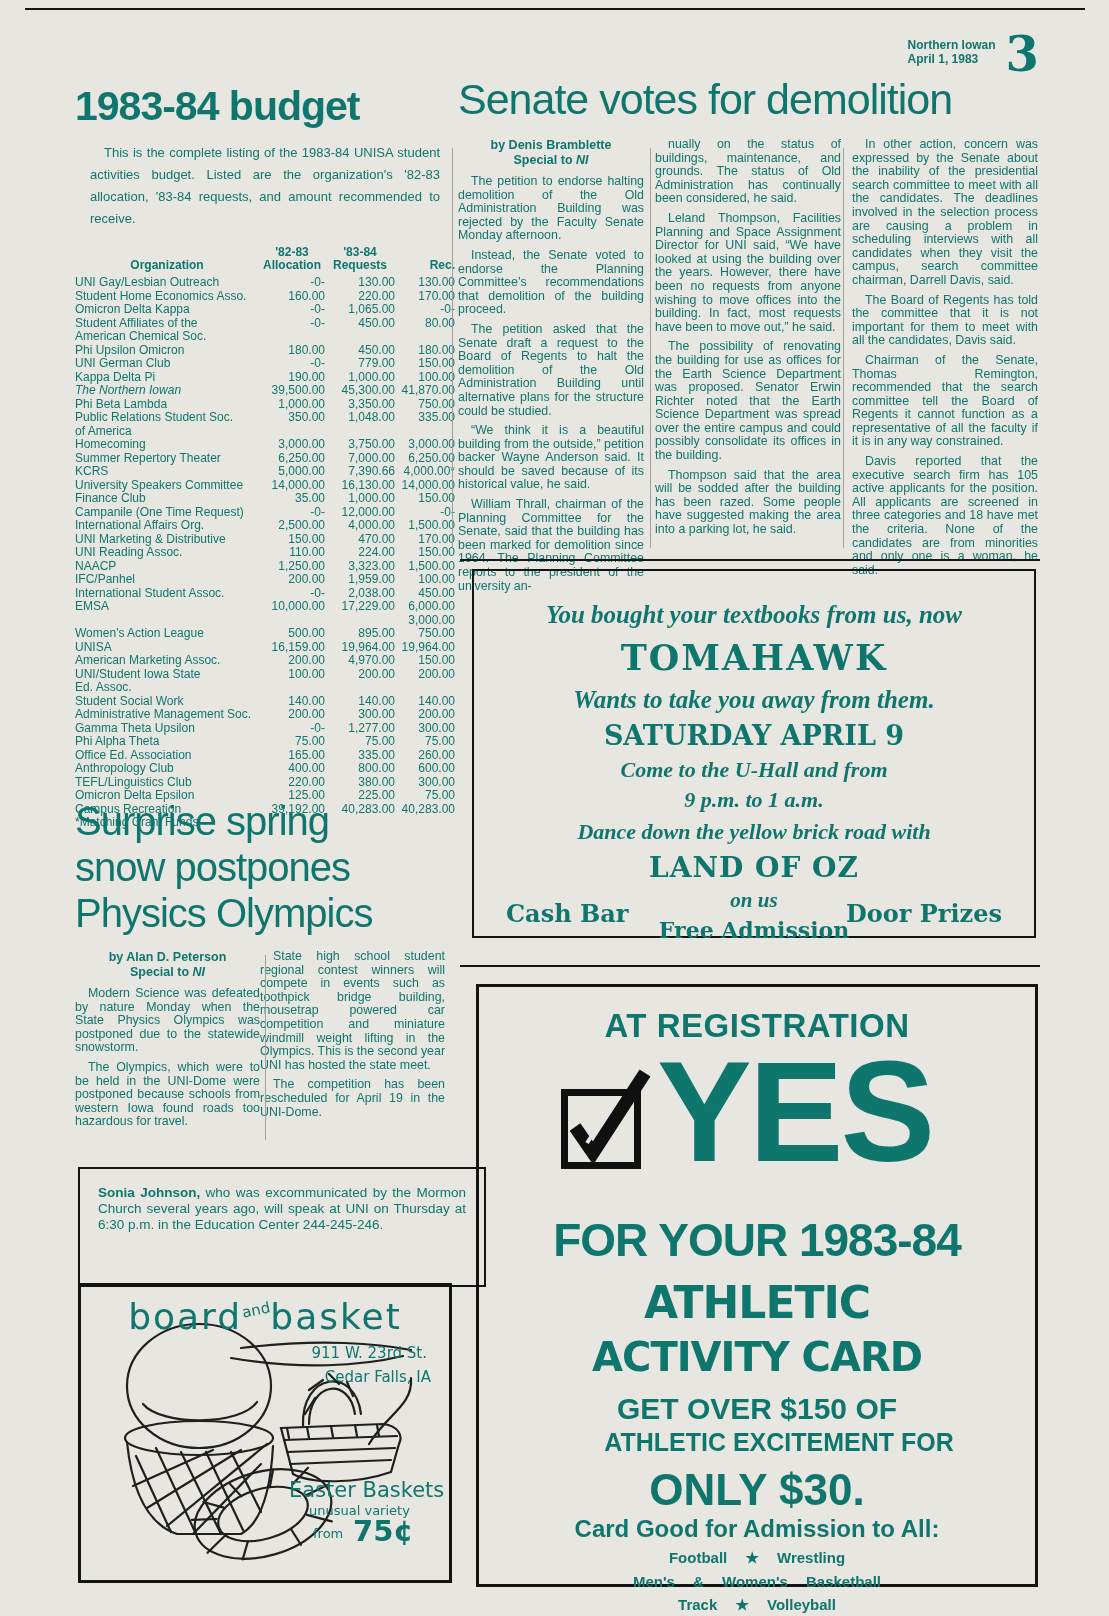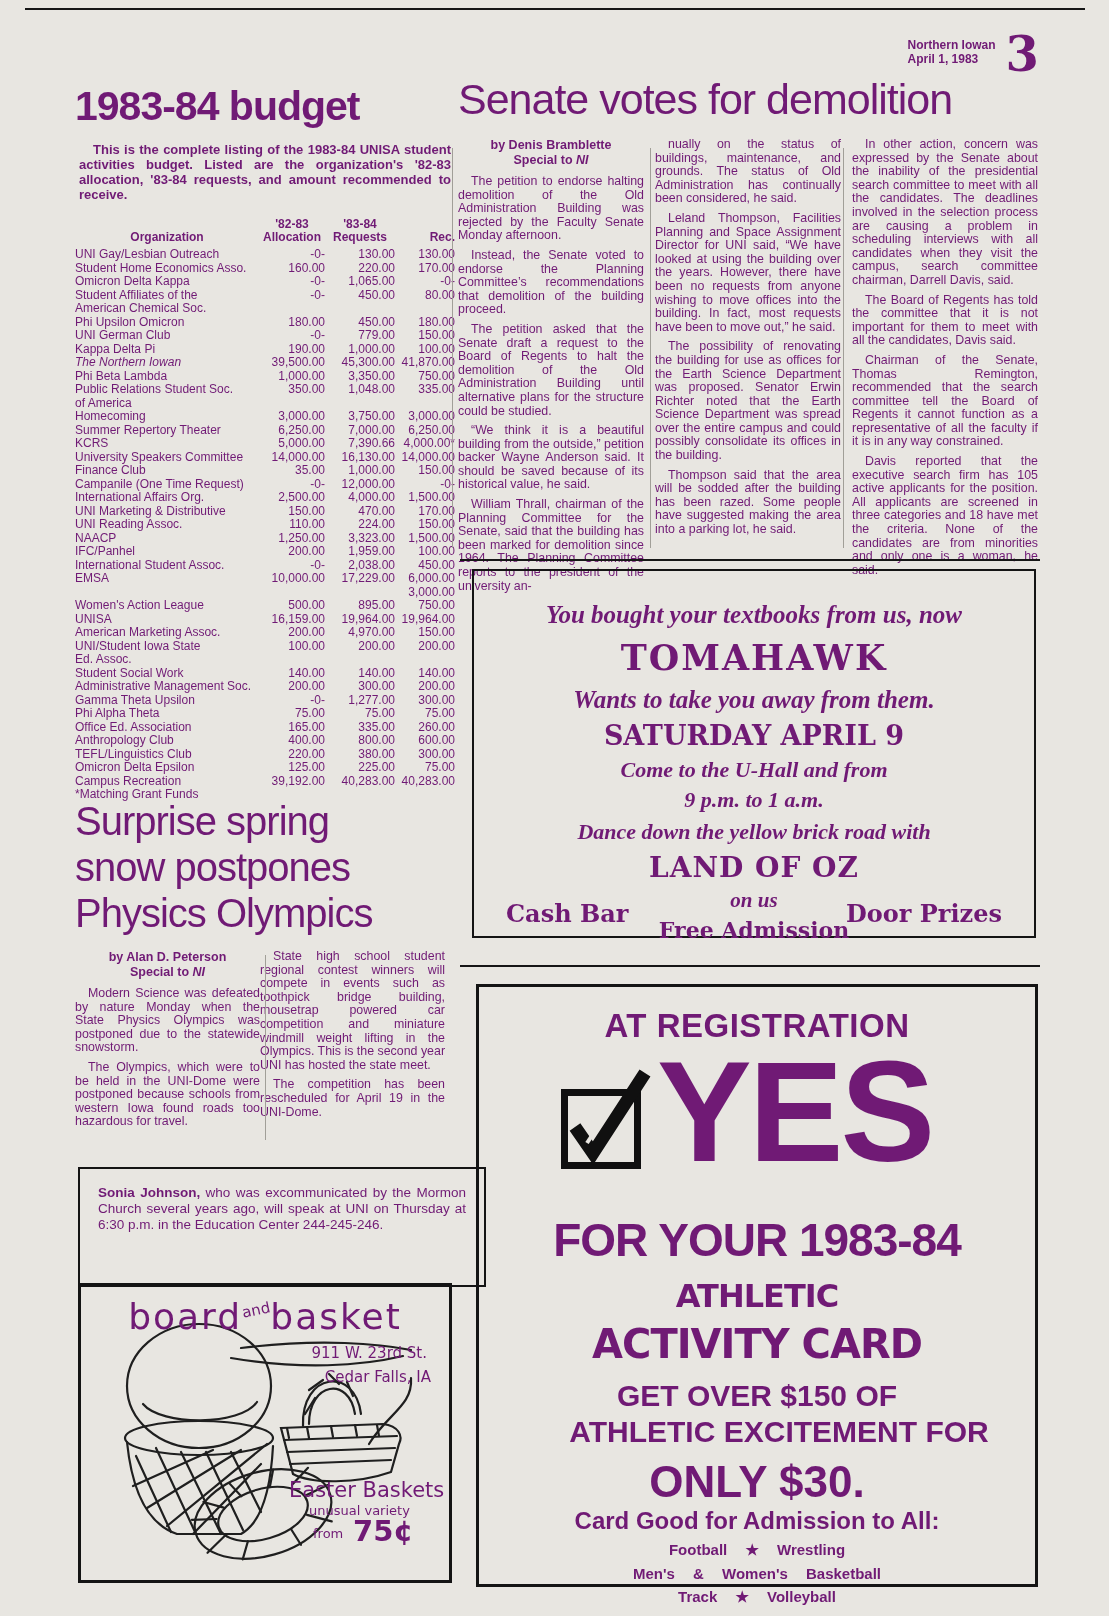--- a/index.html
+++ b/index.html
@@ -1,29 +1,29 @@
 <!DOCTYPE html>
 <html><head>
 <meta charset="utf-8">
 <style>
   html,body{margin:0;padding:0;background:#cfcdc8;}
-  .page{position:relative;width:1109px;height:1616px;background:#e8e6e1;color:#701a75;
+  .page{position:relative;width:1109px;height:1616px;background:#e8e6e1;color:#0f766e;
         font-family:"Liberation Sans",sans-serif;overflow:hidden;}
   .rule{position:absolute;background:#161616;}
   .vr{position:absolute;width:1px;background:#a19f98;}
 
   
   .masthead{position:absolute;left:870;top:30px;right:70px;display:flex;justify-content:flex-end;gap:10px;}
   .mast-lines{text-align:left;font-size:12px;font-weight:bold;line-height:14px;padding-top:8px;}
   .page-num{font-family:"DejaVu Serif",serif;font-weight:bold;font-size:48px;line-height:48px;}
 
   
   .budget{position:absolute;left:75px;top:84px;width:380px;}
   .h-big{font-size:41px;font-weight:bold;letter-spacing:-1px;line-height:44px;margin:0;}
-  .intro{margin:14px 4px 0;font-size:13px;line-height:15px;text-align:justify;text-indent:14px;font-weight:bold;}
+  .intro{margin:14px 15px 0;font-size:13px;line-height:22px;text-align:justify;text-indent:14px;}
   .tgrid{display:grid;grid-template-columns:184px 66px 70px 60px;}
   .thead{margin-top:16px;font-weight:bold;font-size:12px;line-height:13px;}
   .thead .c{text-align:center;}
   .thead .r{text-align:right;}
   .tbody{margin-top:4px;}
   .trow{display:grid;grid-template-columns:184px 66px 70px 60px;font-size:12px;line-height:13.5px;height:13.5px;}
   .torg{white-space:nowrap;}
   .tnum{text-align:right;white-space:nowrap;}
   .trow.em .torg{font-style:italic;}
 
@@ -82,24 +82,24 @@
   .bk-svg{position:absolute;inset:0;z-index:1;}
 
   
   .athletic{left:476px;top:984px;width:556px;height:597px;border-width:3px;text-align:center;}
   .ath-l1{margin-top:20px;font-size:33px;font-weight:bold;letter-spacing:0.5px;}
   .ath-yesrow{position:relative;height:150px;margin-top:4px;}
   .ath-checkbox{position:absolute;left:82px;top:40px;width:66px;height:66px;border:7px solid #101010;}
   .ath-check{position:absolute;left:70px;top:6px;}
   .ath-yes{position:absolute;left:178px;top:-12px;font-size:142px;line-height:150px;font-weight:bold;letter-spacing:-3px;}
   .ath-l2{margin-top:14px;font-size:46px;font-weight:bold;letter-spacing:-1px;}
-  .ath-l3{margin-top:10px;font-family:"DejaVu Sans",sans-serif;font-size:32px;font-weight:bold;letter-spacing:-1px;}
+  .ath-l3{margin-top:10px;font-family:"DejaVu Sans",sans-serif;font-size:44px;font-weight:bold;letter-spacing:-1px;}
   .ath-l4{margin-top:6px;font-family:"DejaVu Sans",sans-serif;font-size:40px;font-weight:bold;letter-spacing:-1px;}
   .ath-l5{margin-top:12px;font-size:30px;font-weight:bold;}
-  .ath-l6{margin-top:2px;font-size:30px;font-weight:bold;padding-left:44px;}
+  .ath-l6{margin-top:2px;font-size:25px;font-weight:bold;padding-left:44px;}
   .ath-l7{margin-top:8px;font-size:44px;font-weight:bold;}
   .ath-l8{font-size:24px;font-weight:bold;}
   .ath-sport{margin-top:6px;font-size:15px;font-weight:bold;word-spacing:14px;}
 </style>
 </head>
 <body>
 
 <div class="page">
 
   <div class="rule" style="left:25px;top:8px;width:1060px;height:2px;"></div>

